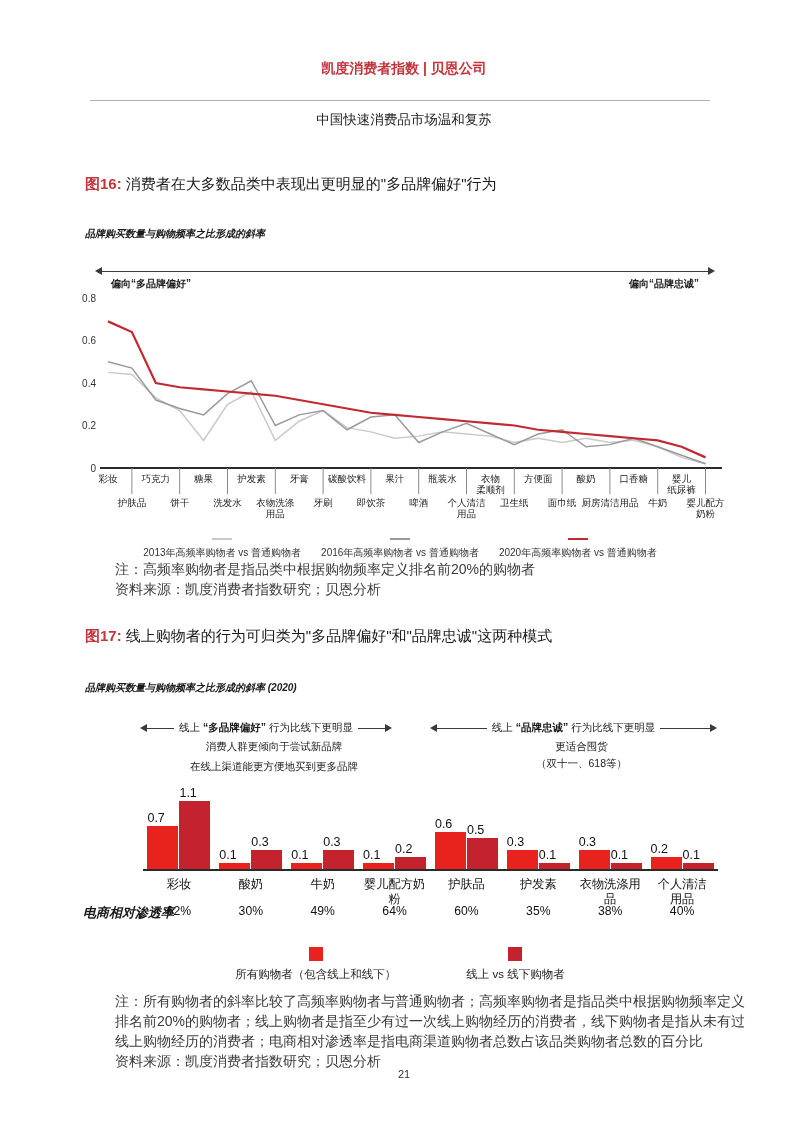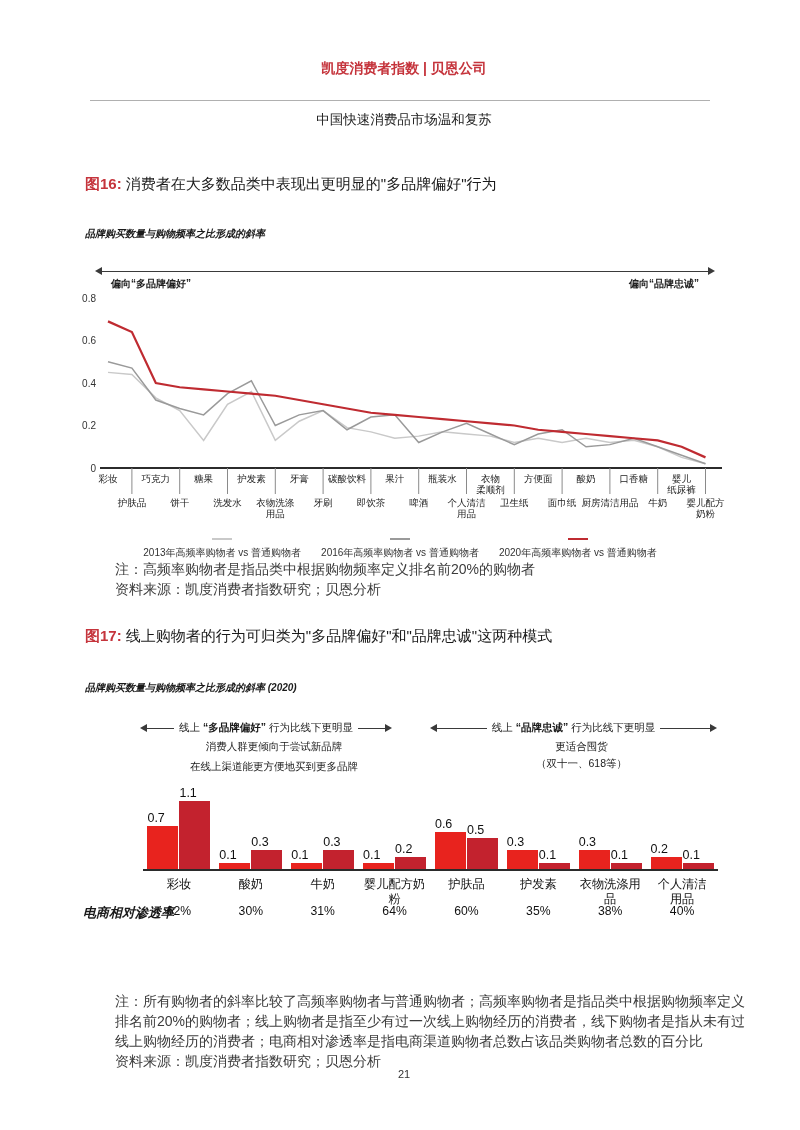--- a/index.html
+++ b/index.html
@@ -281,28 +281,38 @@
       <div class="cat-cell">护肤品</div>
       <div class="cat-cell">护发素</div>
       <div class="cat-cell">衣物洗涤用品</div>
       <div class="cat-cell">个人清洁
 用品</div>
     </div>
   <div class="abs pen-label">电商相对渗透率</div>
   <div id="pen-row" class="abs pen-row">
       <div class="pen-cell">62%</div>
       <div class="pen-cell">30%</div>
-      <div class="pen-cell">31%</div>
+      <div class="pen-cell">49%</div>
       <div class="pen-cell">64%</div>
       <div class="pen-cell">60%</div>
       <div class="pen-cell">35%</div>
       <div class="pen-cell">38%</div>
       <div class="pen-cell">40%</div>
     </div>
 
+  <div id="legend17" class="abs legend-row legend2">
+      <div class="lg-item">
+        <span class="lg-sq" style="background: rgb(232, 35, 30);"></span>
+        <span>所有购物者（包含线上和线下）</span>
+      </div>
+      <div class="lg-item">
+        <span class="lg-sq" style="background: rgb(195, 34, 46);"></span>
+        <span>线上 vs 线下购物者</span>
+      </div>
+    </div>
 
   <div class="abs note note2">
     <div>注：所有购物者的斜率比较了高频率购物者与普通购物者；高频率购物者是指品类中根据购物频率定义排名前20%的购物者；线上购物者是指至少有过一次线上购物经历的消费者，线下购物者是指从未有过线上购物经历的消费者；电商相对渗透率是指电商渠道购物者总数占该品类购物者总数的百分比</div>
     <div>资料来源：凯度消费者指数研究；贝恩分析</div>
   </div>
 
   <div class="abs page-num center">21</div>
 </div>
 
 </body></html>

